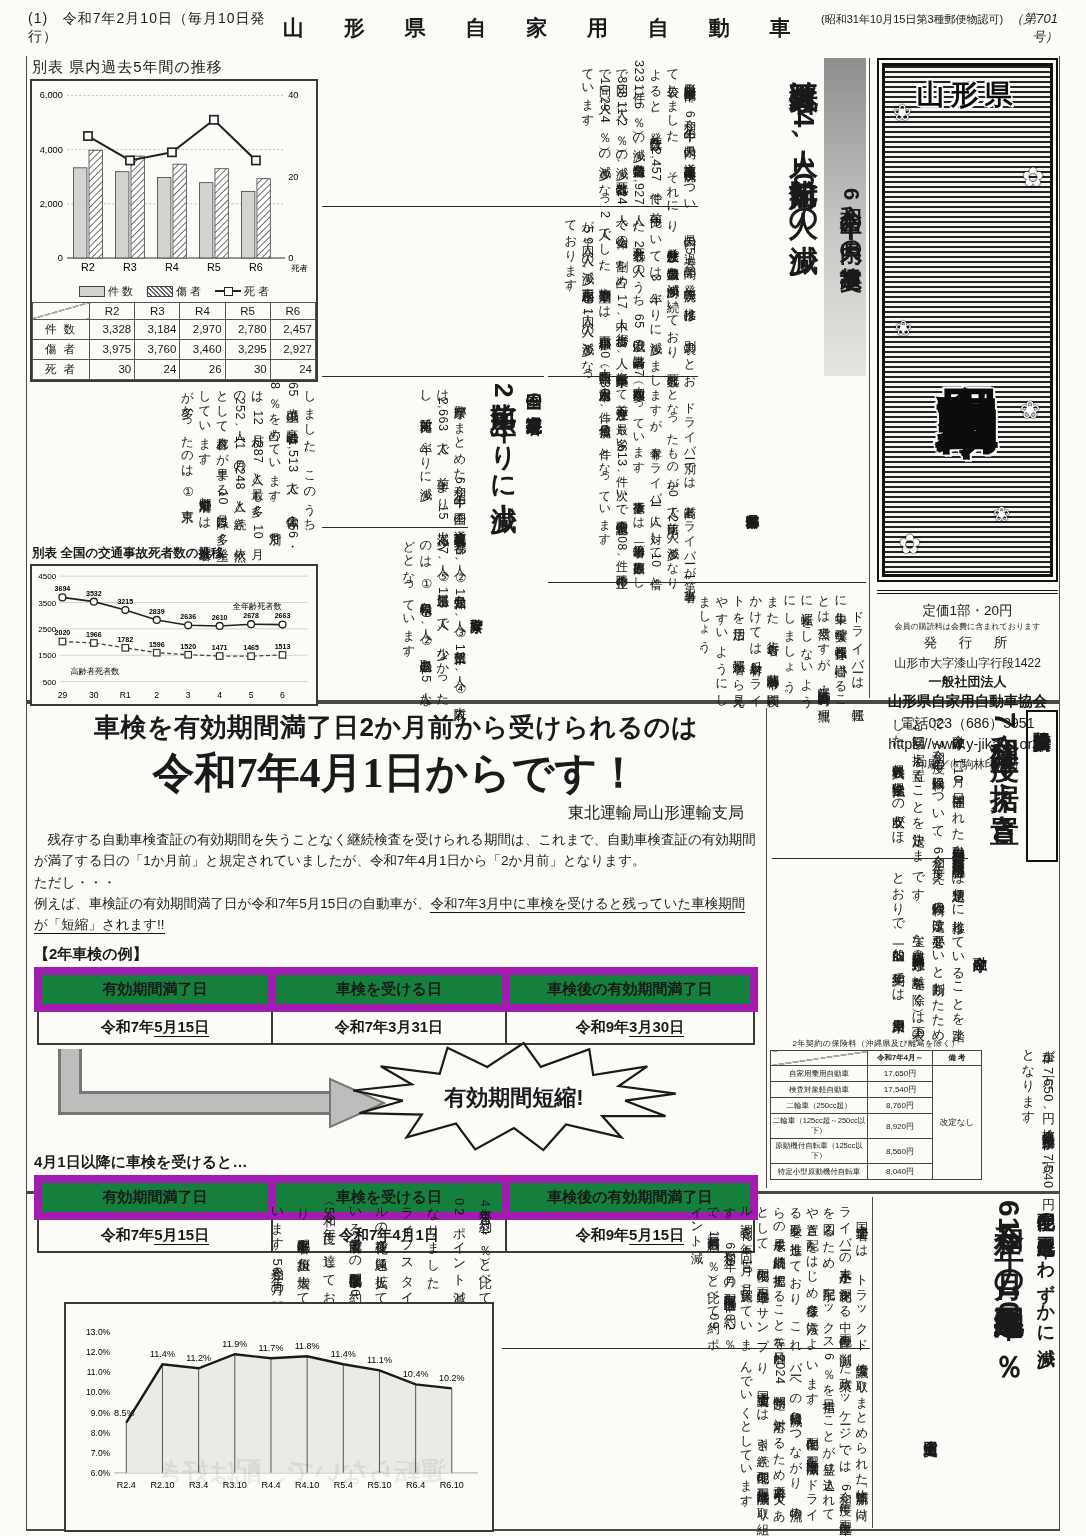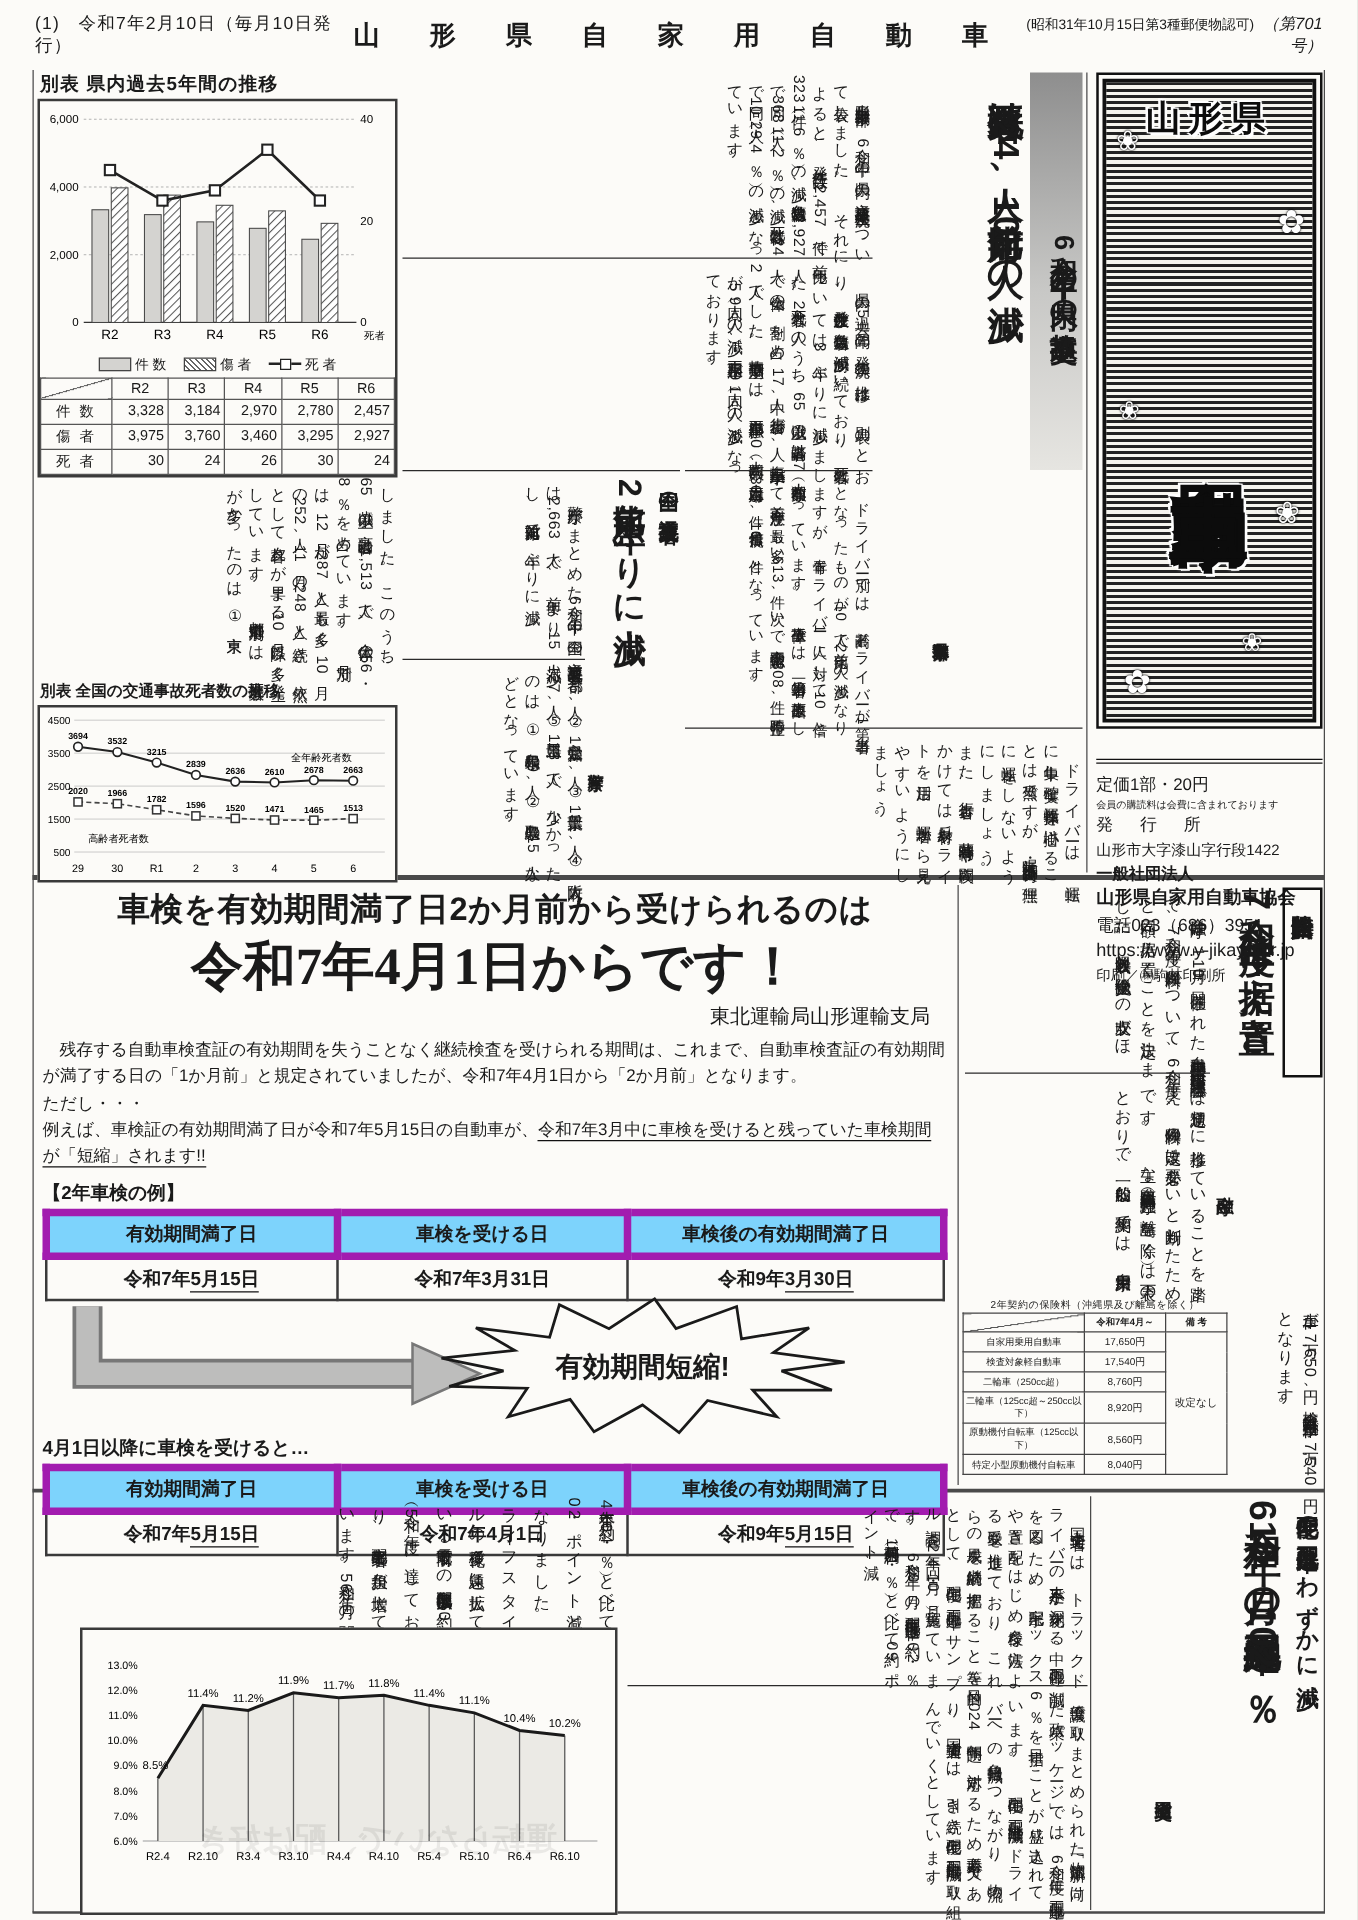--- a/index.html
+++ b/index.html
@@ -9,21 +9,21 @@
   .abs{position:absolute;}
   
   .hdr{position:absolute;left:28px;top:10px;width:1030px;display:flex;justify-content:space-between;align-items:center;}
   .hdr-left{font-size:14px;letter-spacing:1px;}
   .hdr-title{font-size:21px;font-weight:bold;letter-spacing:17px;white-space:nowrap;}
   .hdr-right{font-size:11px;text-align:right;}
   .hdr-right .issue{font-size:13px;margin-left:4px;font-style:italic;}
   
   .vrule,.hrule{position:absolute;background:#4a4a4a;}
   
-  .sec-title{font-size:15px;font-weight:bold;letter-spacing:1px;margin:0 0 2px 2px;}
+  .sec-title{font-size:15px;font-weight:normal;letter-spacing:1px;margin:0 0 2px 2px;}
   .sec-title2{font-size:12.5px;font-weight:bold;margin:0 0 2px 2px;}
   .chartbox{border:2px solid #3a3a3a;background:#fcfbf8;}
   .legend{display:flex;justify-content:center;gap:14px;align-items:center;font-size:11px;padding:1px 0 3px;}
   .legend .item{display:flex;align-items:center;gap:3px;}
   .sw{display:inline-block;width:24px;height:9px;border:1px solid #444;}
   .sw-kensu{background:#d4d3d0;}
   .sw-fusho{background:repeating-linear-gradient(45deg,#fff 0 2px,#666 2px 3.2px);}
   .lsq{display:inline-block;width:26px;height:0;border-top:2px solid #222;position:relative;}
   .lsq .sq{position:absolute;left:9px;top:-5px;width:7px;height:7px;background:#fff;border:1.5px solid #222;}
   table.stats{width:100%;border-collapse:collapse;font-size:11.5px;table-layout:fixed;}
@@ -46,31 +46,31 @@
   .a2-headline{font-size:26px;font-weight:900;line-height:1.05;margin-right:5px;padding-top:2px;}
   .a2-byline{font-size:13px;font-weight:bold;padding-top:228px;}
   
   .m-box{border:2px solid #111;padding:3px;}
   .m-inner{border:3px solid #111;background:repeating-linear-gradient(180deg,#232323 0 2.4px,#f6f5ef 2.4px 5px);
            text-align:center;position:relative;padding:10px 0 12px;}
   .halo{color:#0c0c0c;text-shadow:0 0 2px #fff,0 0 3px #fff,1px 1px 0 #fff,-1px -1px 0 #fff,1px -1px 0 #fff,-1px 1px 0 #fff,2px 2px 0 #fff,-2px -2px 0 #fff;}
   .m-pref{font-size:28px;font-weight:900;letter-spacing:6px;}
   .m-title{display:inline-block;font-size:64px;font-weight:900;line-height:1.04;margin-top:8px;letter-spacing:2px;}
   .blossom{position:absolute;color:#fff;text-shadow:0 0 2px #000,0 0 1px #000;}
-  .m-pub{border-top:4px double #111;margin-top:24px;padding-top:7px;text-align:left;line-height:1.5;}
+  .m-pub{border-top:4px double #111;margin-top:8px;padding-top:7px;text-align:center;line-height:1.5;}
   .m-pub div{white-space:nowrap;}
   
   .s-h1{text-align:center;font-size:26px;font-weight:900;letter-spacing:.5px;}
   .s-h2{text-align:center;font-size:42px;font-weight:900;font-family:"Liberation Serif","DejaVu Serif",serif;margin-top:0px;}
   .s-byline{text-align:right;font-size:16px;font-weight:normal;padding-right:14px;margin-top:2px;}
   .s-body{font-size:13.5px;line-height:1.58;margin-top:5px;}
   .u-line{border-bottom:1.5px solid #111;padding-bottom:1px;}
   .s-label{font-size:15px;font-weight:bold;margin:9px 0 3px;}
   table.shk{width:100%;border-collapse:collapse;table-layout:fixed;font-size:15px;text-align:center;}
-  table.shk th{border:6px solid #a21caf;background:#7dd3fc;font-size:15px;padding:5px 2px;font-weight:bold;}
+  table.shk th{border:8px solid #a21caf;background:#15803d;font-size:15px;padding:5px 2px;font-weight:bold;}
   table.shk td{border:2px solid #3a3a3a;padding:6px 2px;font-weight:bold;background:#fcfbf8;}
   .arrowrow{position:relative;height:108px;}
   .burst-txt{position:absolute;left:0;top:0;width:100%;height:100%;display:flex;align-items:center;justify-content:center;
              font-size:22px;font-weight:900;}
   
   .j-kicker{border:2px solid #111;padding:6px 2px;font-size:18px;font-weight:bold;height:136px;}
   .j-headline{font-size:29px;font-weight:900;line-height:1.05;margin-right:6px;padding-top:2px;}
   .j-byline{font-size:14px;font-weight:bold;padding-top:236px;}
   .jt-title{font-size:8px;text-align:center;margin-bottom:1px;letter-spacing:.5px;}
   table.jt{width:100%;border-collapse:collapse;table-layout:fixed;font-size:7.5px;text-align:center;}

